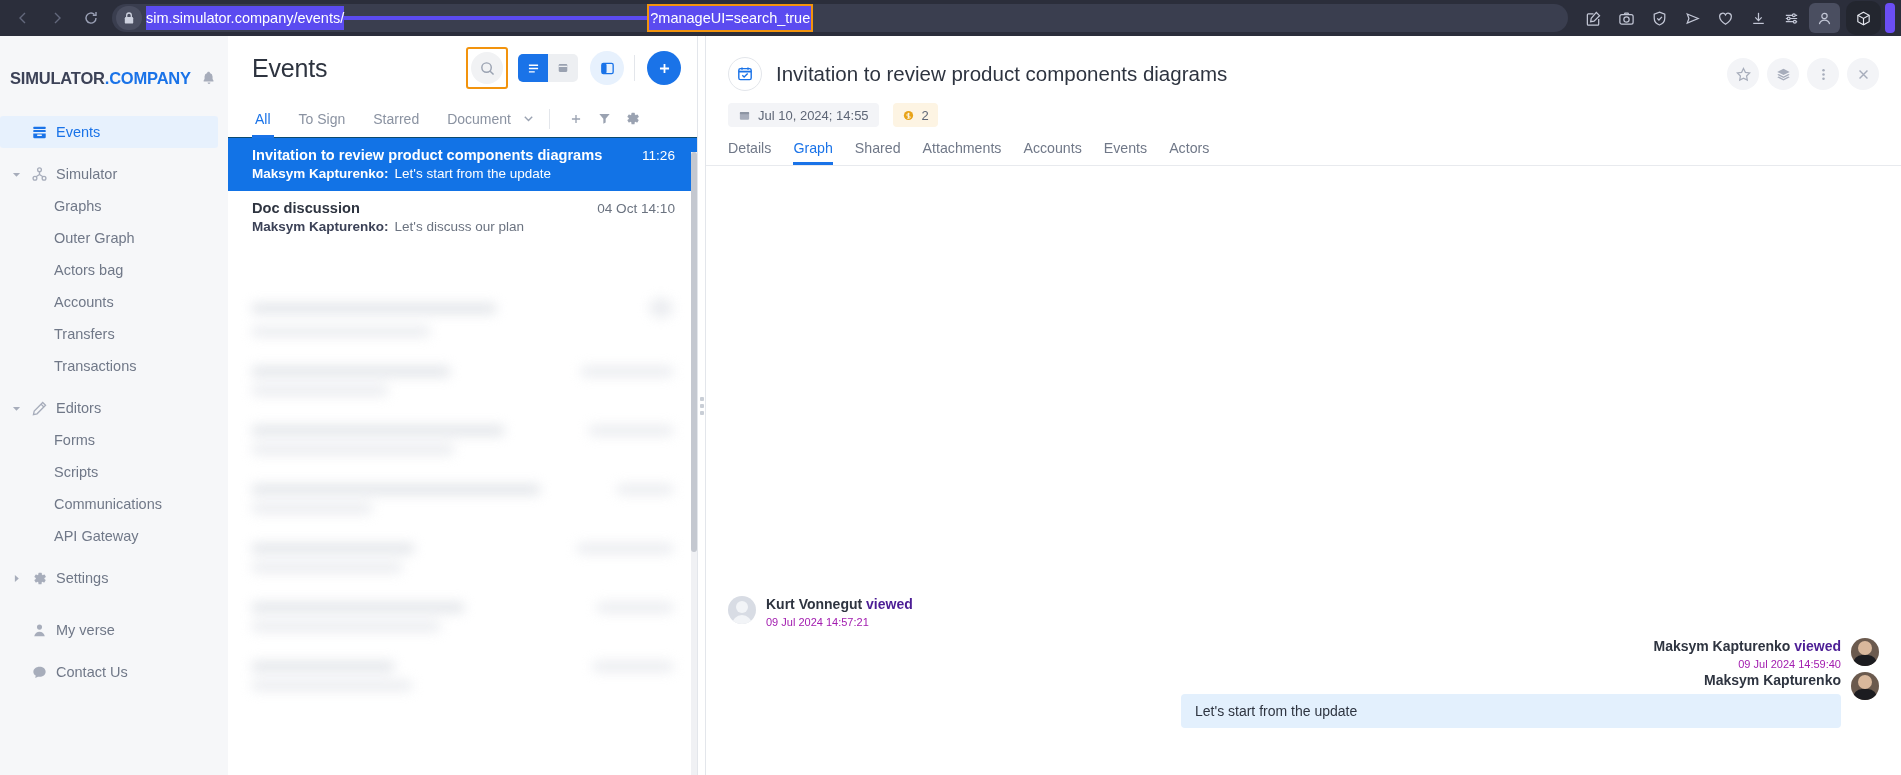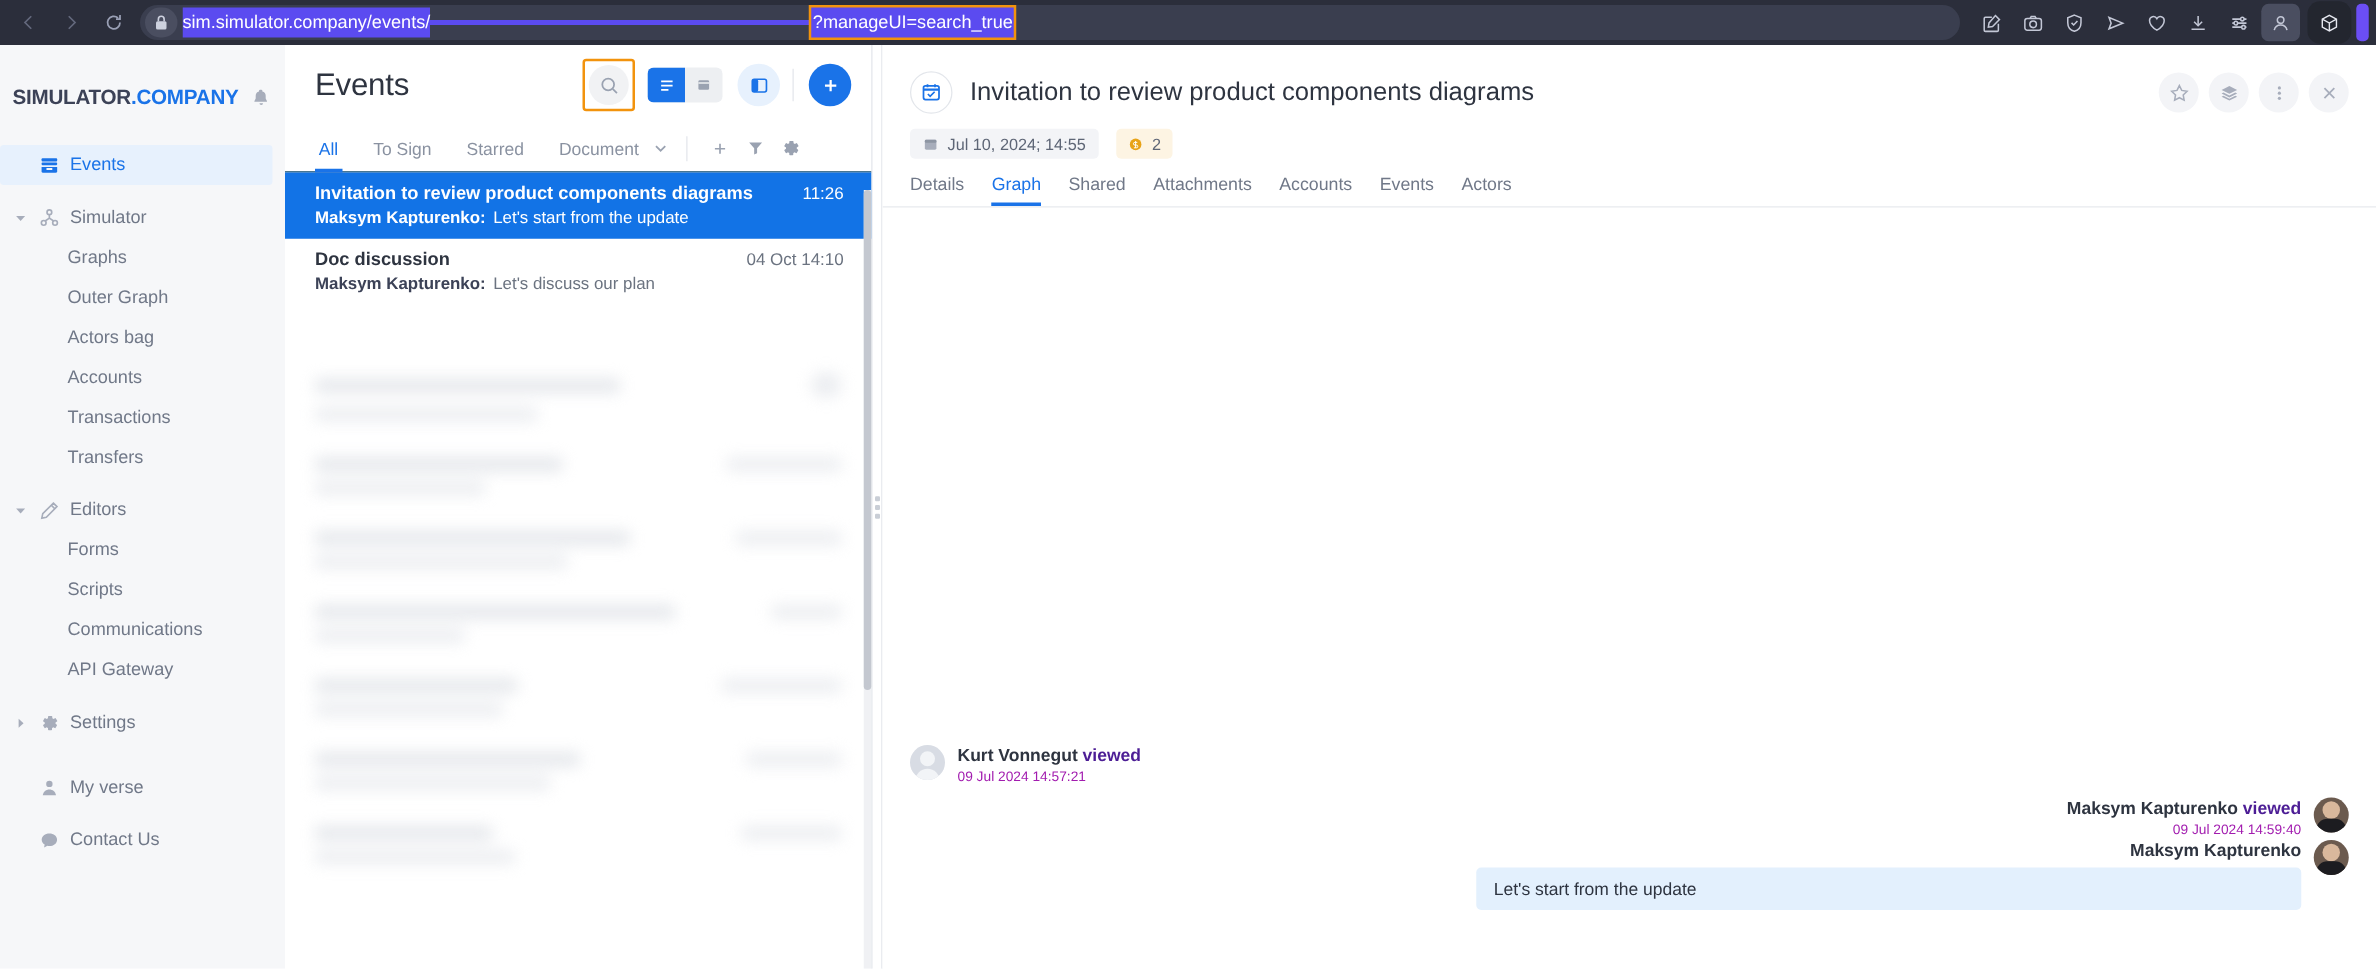--- a/index.html
+++ b/index.html
@@ -555,24 +555,24 @@
         <div class="nav-item child">
           <span class="nlabel">Outer Graph</span>
         </div>
         <div class="nav-item child">
           <span class="nlabel">Actors bag</span>
         </div>
         <div class="nav-item child">
           <span class="nlabel">Accounts</span>
         </div>
         <div class="nav-item child">
+          <span class="nlabel">Transfers</span>
+        </div>
+        <div class="nav-item child">
           <span class="nlabel">Transactions</span>
-        </div>
-        <div class="nav-item child">
-          <span class="nlabel">Transfers</span>
         </div>
         <div class="nav-gap"></div>
         <div class="nav-item">
           <span class="caret">
             <svg width="9" height="9" viewBox="0 0 10 10" fill="currentColor">
               <path d="M1 3.2h8L5 7.6z"></path>
             </svg>
           </span>
           <span class="nicon">
             <svg width="17" height="17" viewBox="0 0 18 18" fill="none" stroke="currentColor" stroke-width="1.4">

